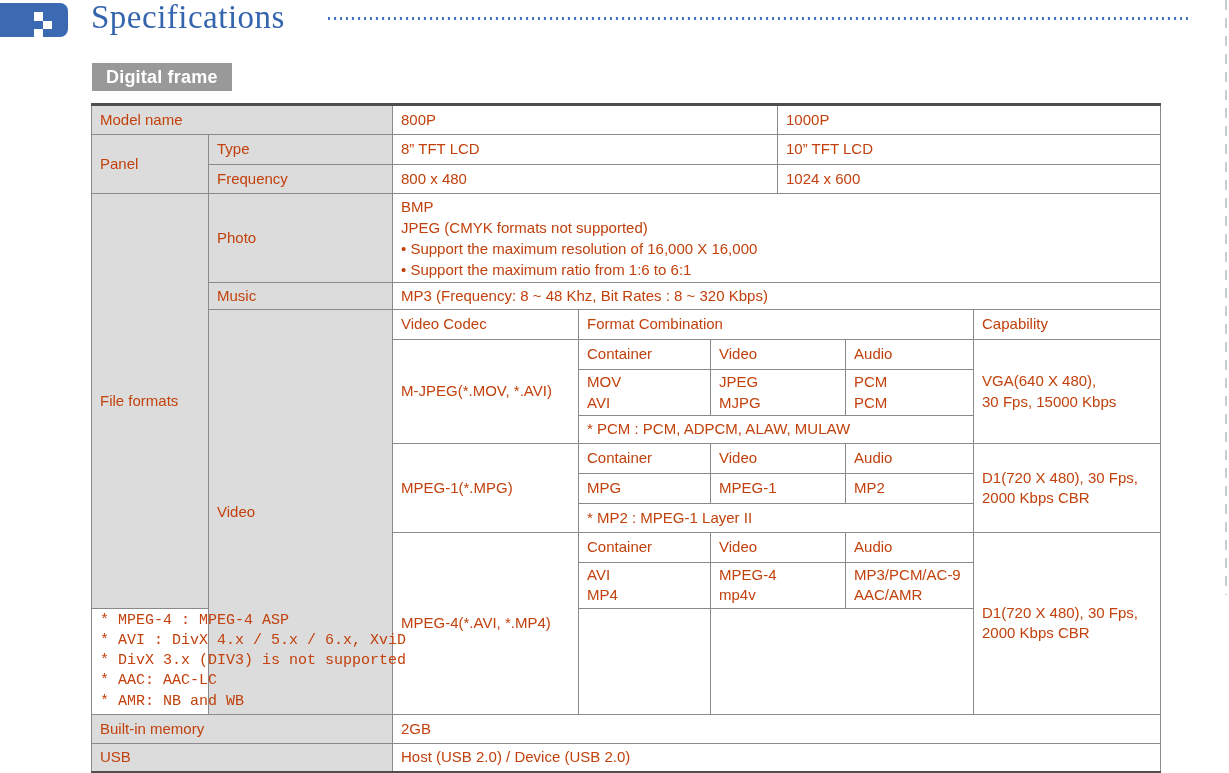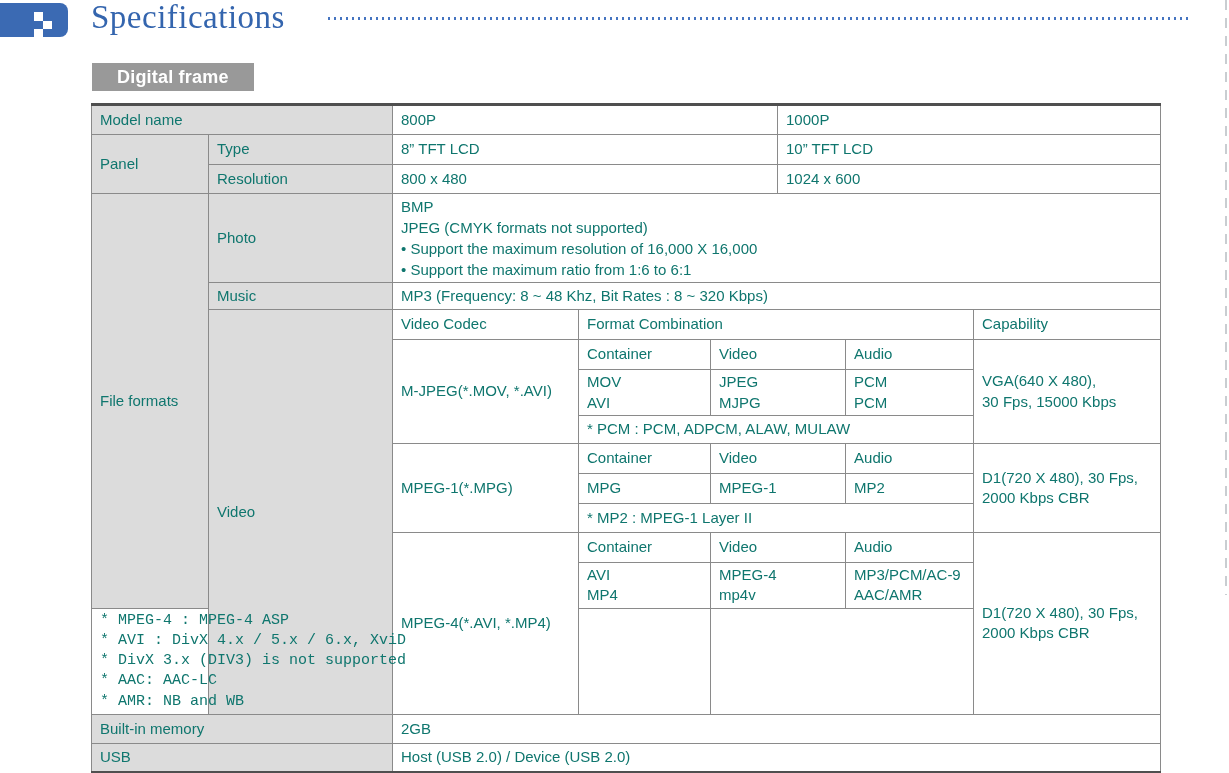--- a/index.html
+++ b/index.html
@@ -14,28 +14,28 @@
                display:grid; grid-template-columns:9px 9px; grid-template-rows:8.5px 8.5px 8.5px; }
   .tab-glyph span { background:transparent; }
   .tab-glyph .on { background:#ffffff; }
   .page-title { position:absolute; left:91px; top:-4px; font-family:"Liberation Serif", serif;
                 font-size:33px; line-height:42px; color:#3465ae; letter-spacing:0.5px; }
   .dotted-rule { position:absolute; left:328px; top:17px; width:864px; height:3px;
                  background:repeating-linear-gradient(90deg,#4574c0 0 2px,transparent 2px 6px); }
 
   .section-badge { position:absolute; left:92px; top:63px; height:28px; line-height:28px;
                    background:#999999; color:#ffffff; font-weight:bold; font-size:18px;
-                   padding:0 25px; letter-spacing:0.2px; }
+                   padding:0 14px; letter-spacing:0.2px; }
 
   
   table.spec { position:absolute; left:91px; top:103px; width:1069px;
                border-collapse:collapse; table-layout:fixed;
                border-top:3px solid #4f4f4f; border-bottom:2px solid #4f4f4f; }
   table.spec td { border:1px solid #8a8a8a; padding:2px 8px; font-size:15px;
-                  color:#0f766e; vertical-align:middle; line-height:1.35;
+                  color:#c2410c; vertical-align:middle; line-height:1.35;
                   overflow:hidden; }
   td.lbl { background:#dcdcdc; }
   td.pre { white-space:pre-line; }
   .photo-line { line-height:21px; padding-left:0; }
   td.notes { line-height:21px;font-family:Liberation Mono, monospace; }
 
   
   .page-edge { position:absolute; right:2px; top:0; width:2px; height:100%;
                background:repeating-linear-gradient(180deg,#c9cdd1 0 10px,transparent 10px 18px); }
 </style>
@@ -80,21 +80,21 @@
     </tr>
 
     <tr style="height:30px">
       <td class="lbl" rowspan="2">Panel</td>
       <td class="lbl">Type</td>
       <td colspan="3">8” TFT LCD</td>
       <td colspan="3">10” TFT LCD</td>
     </tr>
 
     <tr style="height:29px">
-      <td class="lbl">Resolution</td>
+      <td class="lbl">Frequency</td>
       <td colspan="3">800 x 480</td>
       <td colspan="3">1024 x 600</td>
     </tr>
 
     <tr style="height:89px">
       <td class="lbl" rowspan="11">File formats</td>
       <td class="lbl">Photo</td>
       <td colspan="6">
         <div class="photo-line">BMP</div>
         <div class="photo-line">JPEG (CMYK formats not supported)</div>

